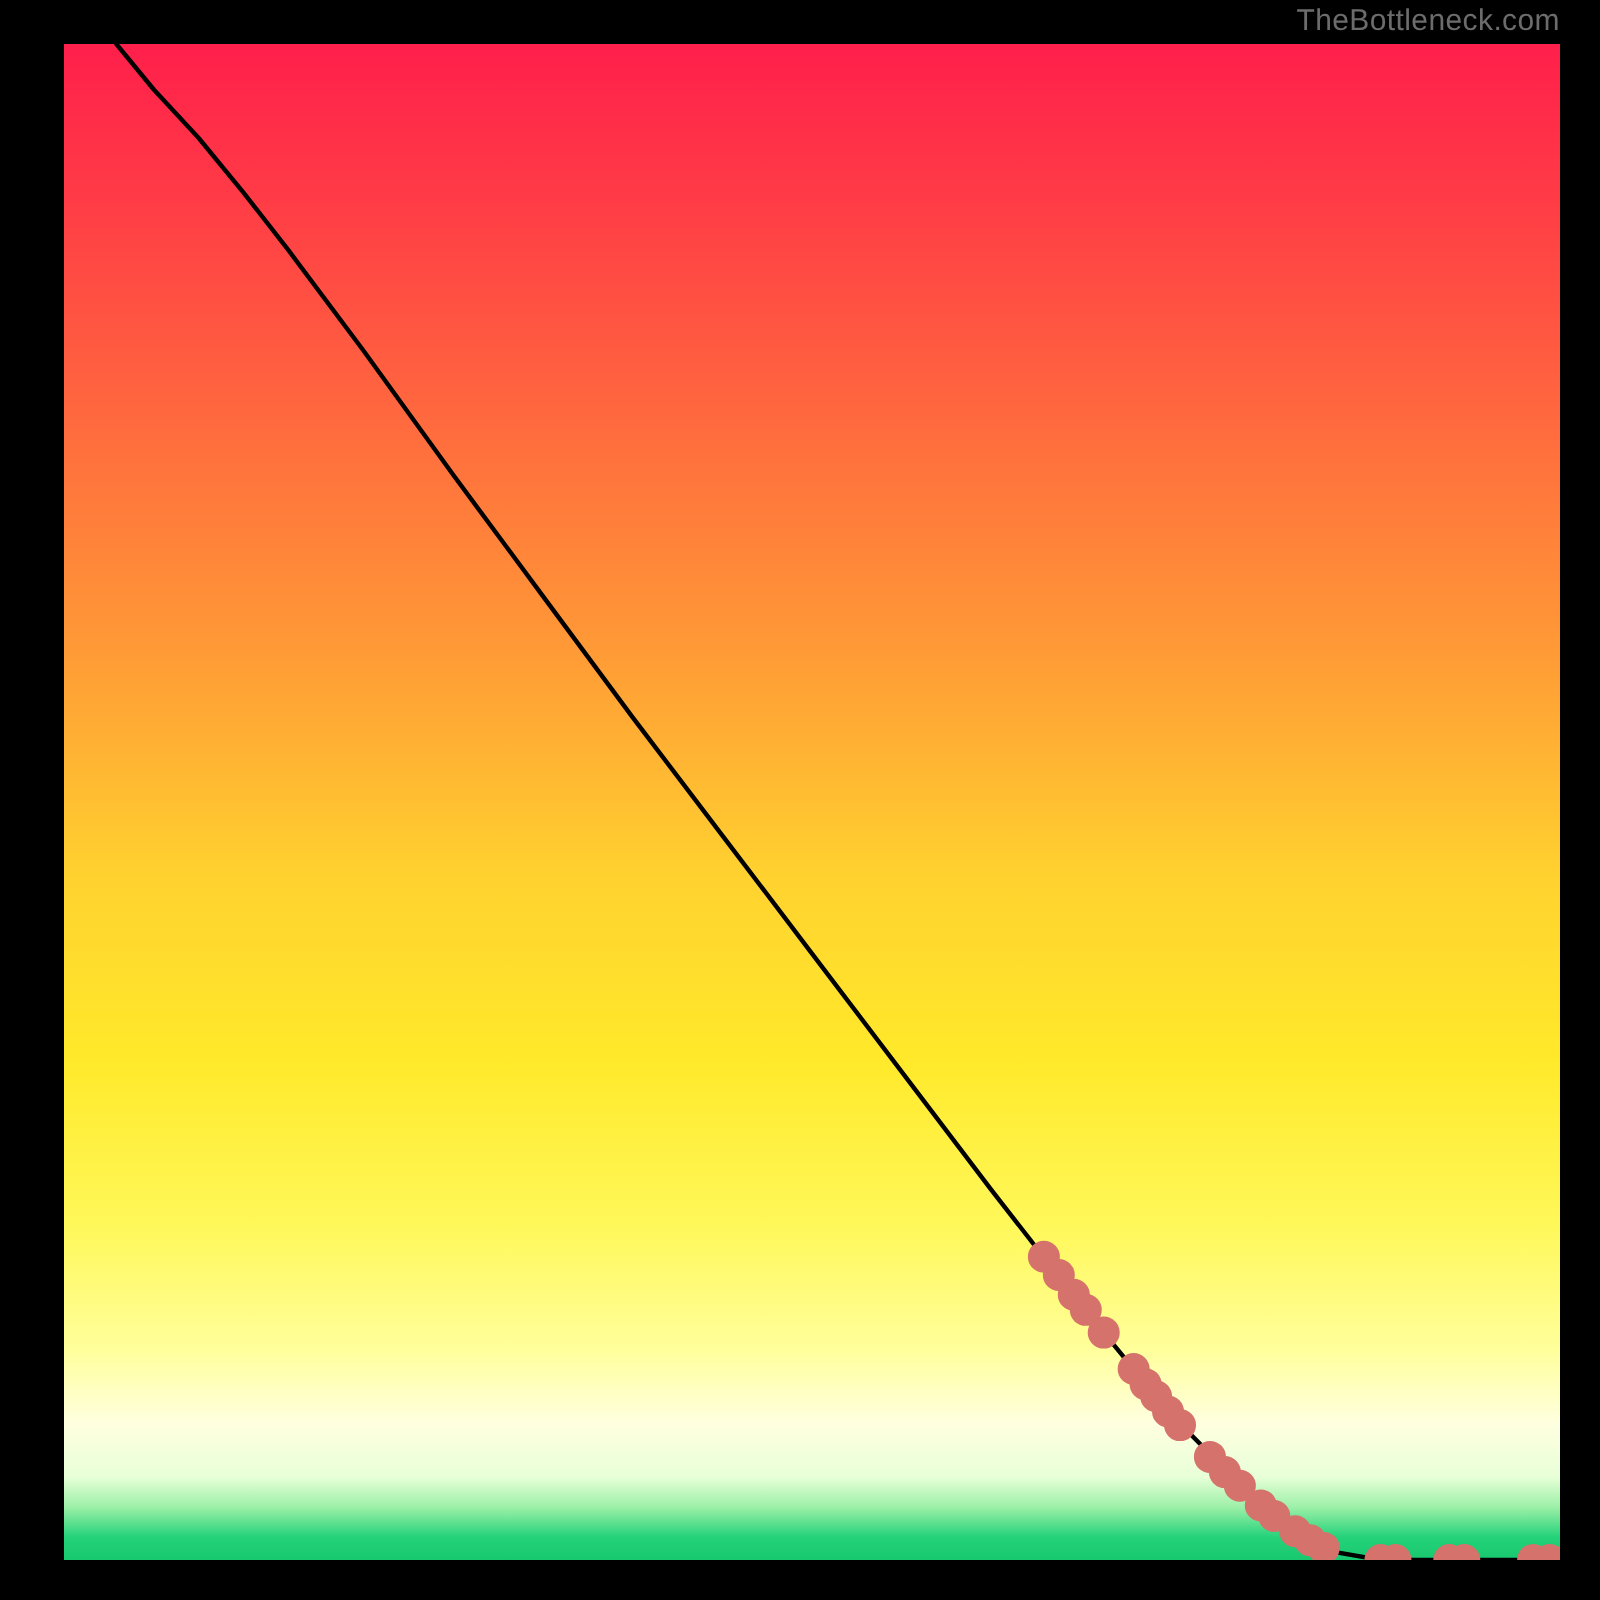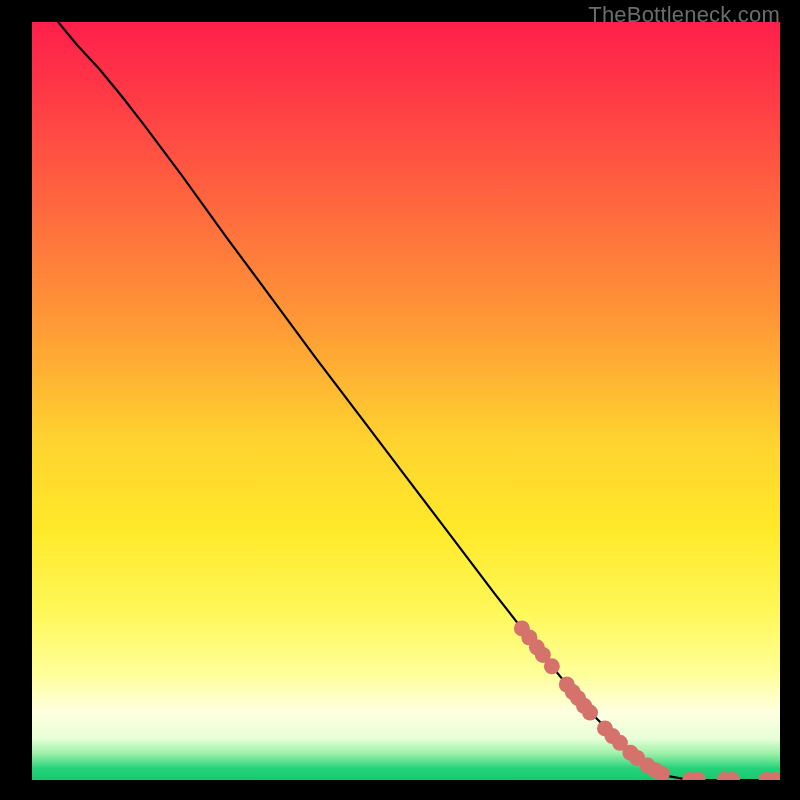--- a/index.html
+++ b/index.html
@@ -24,21 +24,21 @@
     left: 32px;
     top: 22px;
     width: 748px;
     height: 758px;
   }
   .watermark {
     position: absolute;
     top: 2px;
     right: 20px;
     color: #6c6c6c;
-    font-size: 22px;
+    font-size: 15px;
     font-weight: 500;
     letter-spacing: 0.2px;
     user-select: none;
   }
 </style>
 </head>
 <body>
 
 <div class="frame">
   <div class="watermark">TheBottleneck.com</div>

